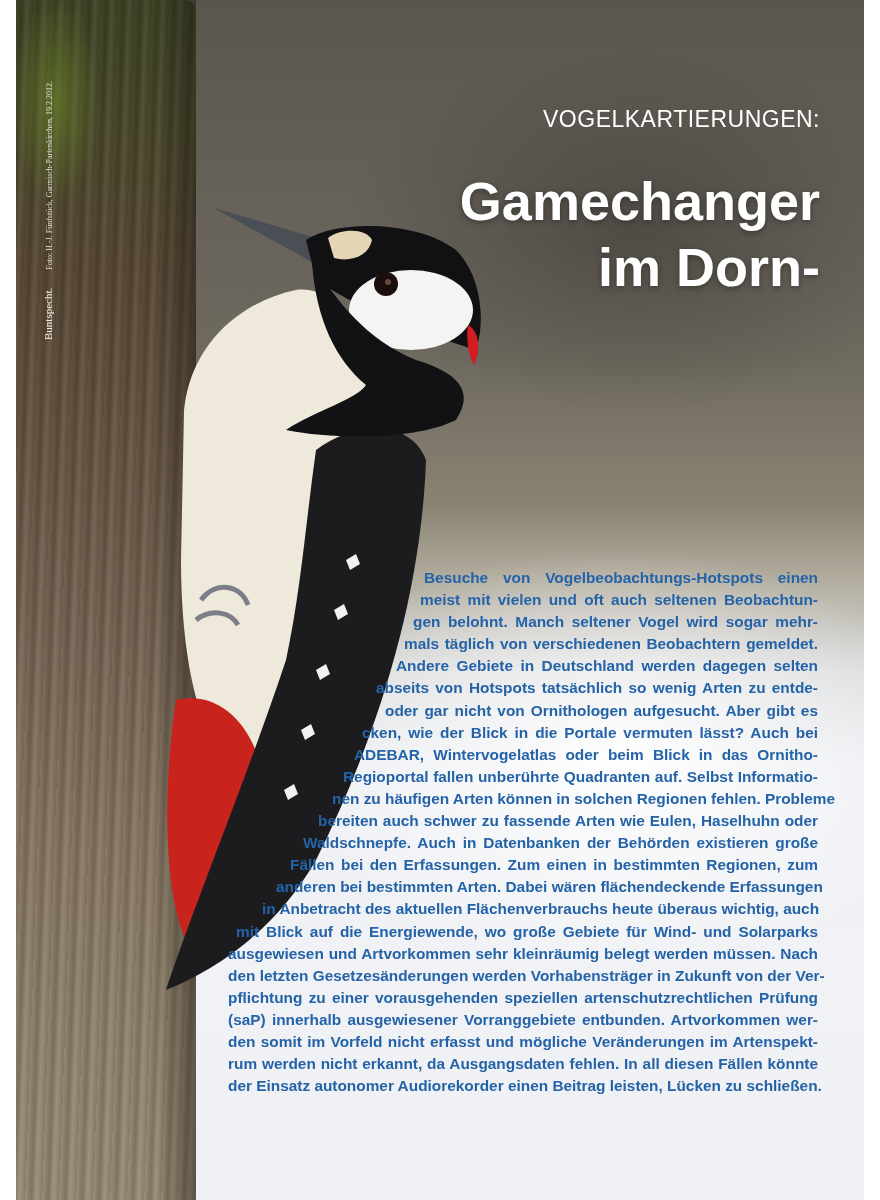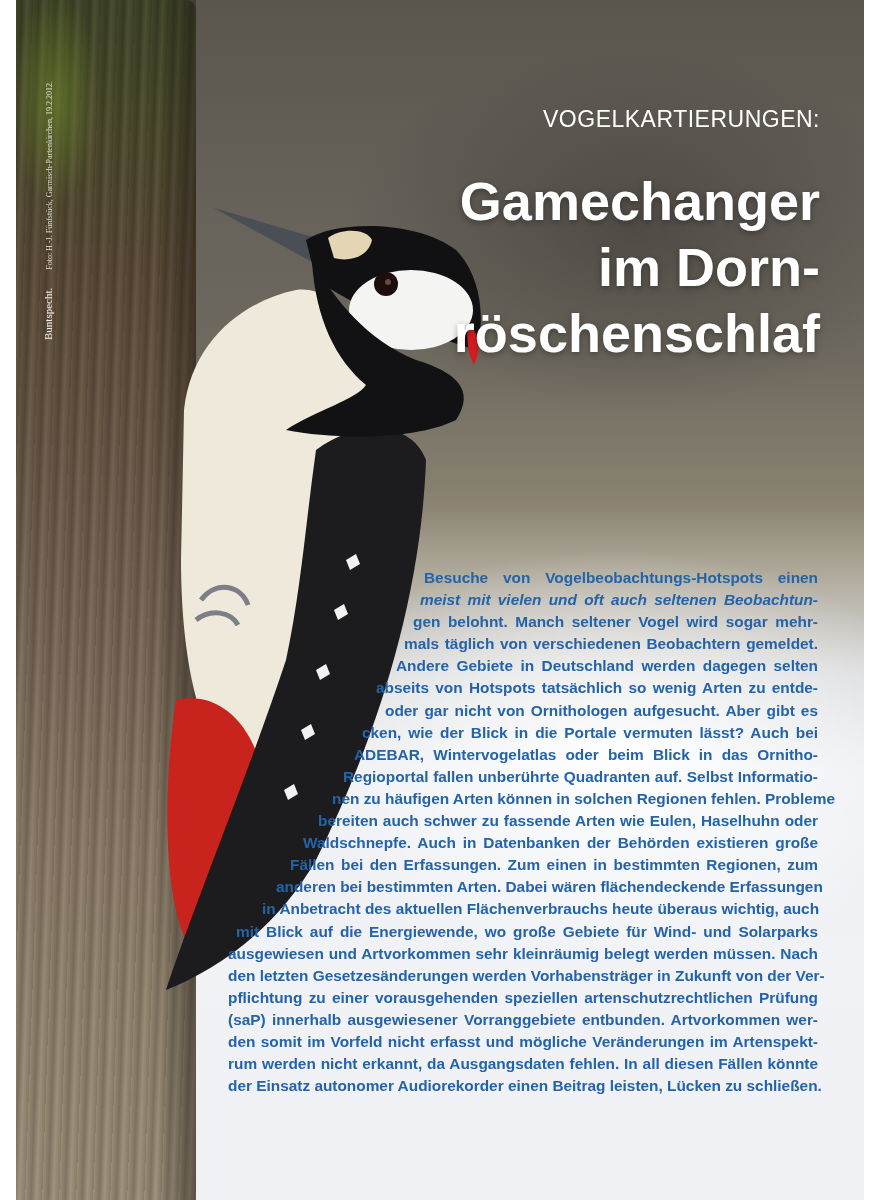--- a/index.html
+++ b/index.html
@@ -90,26 +90,25 @@
     <span class="species">Buntspecht.</span>
     <span class="credit">Foto: H.-J. Fünfstück, Garmisch-Partenkirchen, 19.2.2012.</span>
   </div>
 </div>
 
 <div class="kicker">VOGELKARTIERUNGEN:</div>
 
 <div class="title">
   <div>Gamechanger</div>
   <div>im Dorn-</div>
-  <div>röschenschlaf</div>
 </div>
 
 <div id="body" class="body-text">
     <span class="line" style="width: 394px; margin-left: auto;">Besuche von Vogelbeobachtungs-Hotspots einen</span>
-    <span class="line" style="width: 398px; margin-left: auto; font-style: italic;">meist mit vielen und oft auch seltenen Beobachtun-</span>
+    <span class="line" style="width: 398px; margin-left: auto;">meist mit vielen und oft auch seltenen Beobachtun-</span>
     <span class="line" style="width: 405px; margin-left: auto;">gen belohnt. Manch seltener Vogel wird sogar mehr-</span>
     <span class="line" style="width: 414px; margin-left: auto;">mals täglich von verschiedenen Beobachtern gemeldet.</span>
     <span class="line" style="width: 422px; margin-left: auto;">Andere Gebiete in Deutschland werden dagegen selten</span>
     <span class="line" style="width: 442px; margin-left: auto;">abseits von Hotspots tatsächlich so wenig Arten zu entde-</span>
     <span class="line" style="width: 433px; margin-left: auto;">oder gar nicht von Ornithologen aufgesucht. Aber gibt es</span>
     <span class="line" style="width: 456px; margin-left: auto;">cken, wie der Blick in die Portale vermuten lässt? Auch bei</span>
     <span class="line" style="width: 464px; margin-left: auto;">ADEBAR, Wintervogelatlas oder beim Blick in das Ornitho-</span>
     <span class="line" style="width: 475px; margin-left: auto;">Regioportal fallen unberührte Quadranten auf. Selbst Informatio-</span>
     <span class="line" style="width: 486px; margin-left: auto;">nen zu häufigen Arten können in solchen Regionen fehlen. Probleme</span>
     <span class="line" style="width: 500px; margin-left: auto;">bereiten auch schwer zu fassende Arten wie Eulen, Haselhuhn oder</span>

